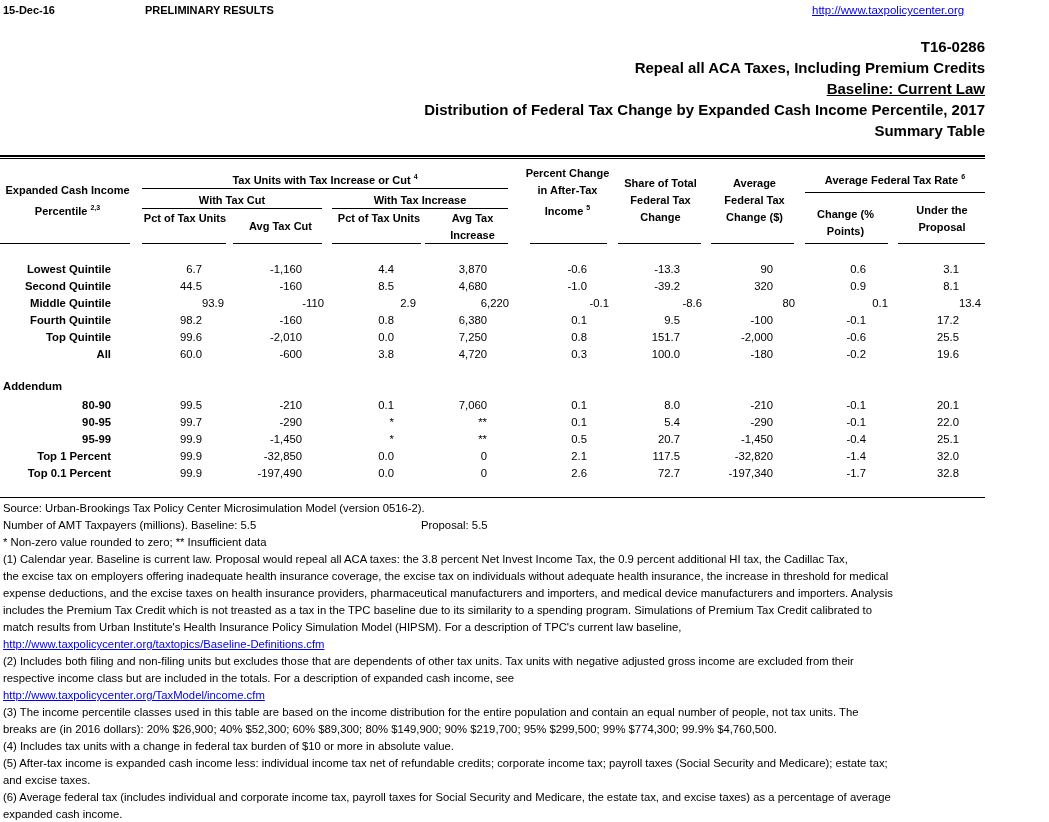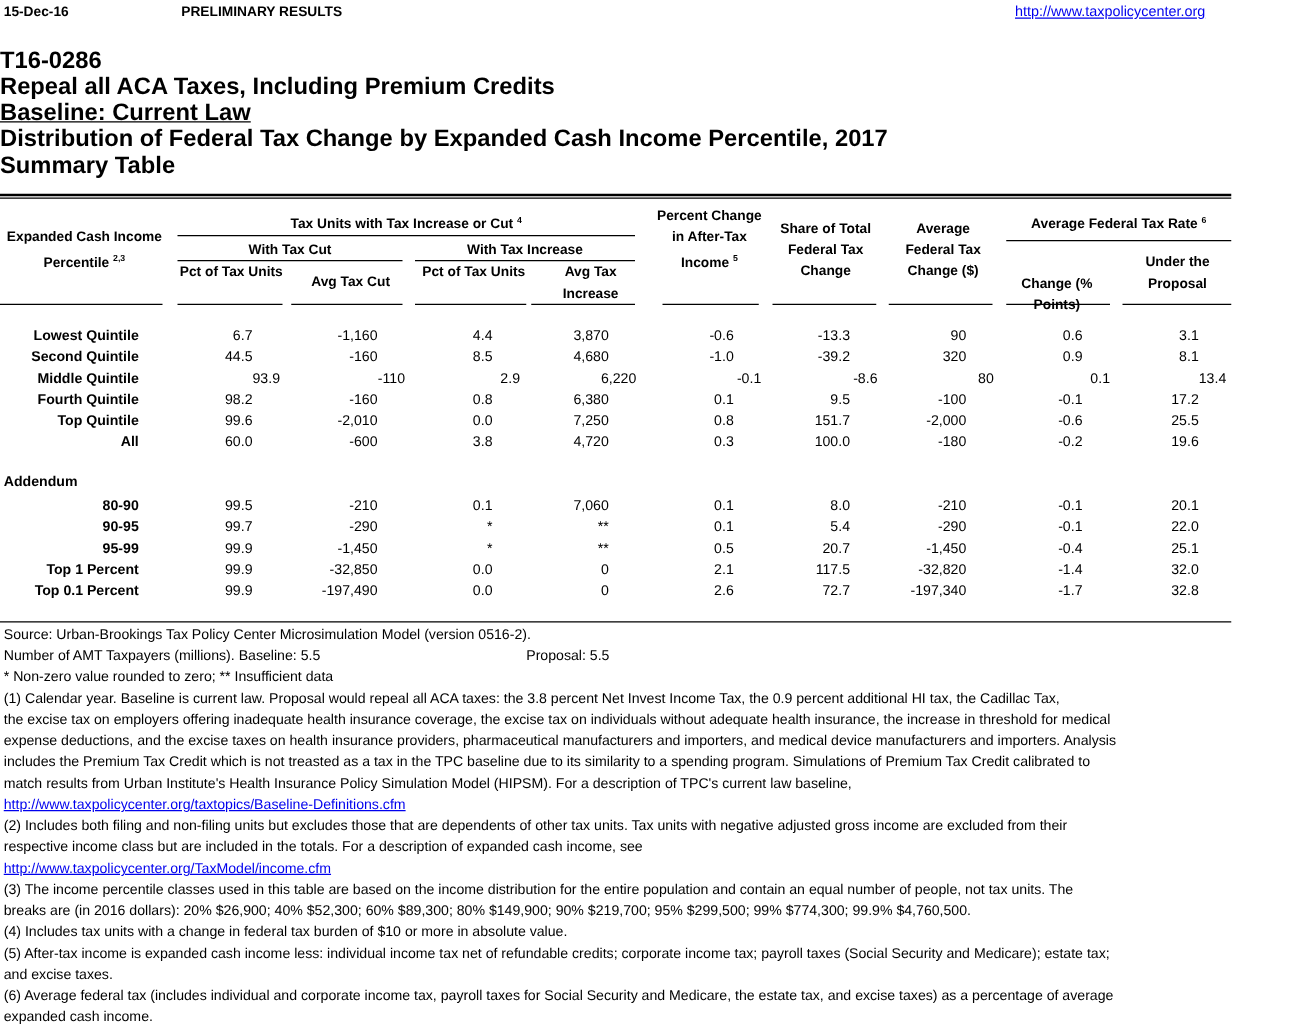--- a/index.html
+++ b/index.html
@@ -1,21 +1,21 @@
 <!DOCTYPE html>
 <html><head>
 <meta charset="utf-8">
 <style>
   html,body{margin:0;padding:0;background:#fff;}
   body{width:1049px;height:822px;position:relative;overflow:hidden;font-family:"Liberation Sans",sans-serif;color:#000;}
   .abs{position:absolute;}
   .b{font-weight:bold;}
   .top{font-size:11px;font-weight:bold;top:4px;}
   .link{color:#0000ee;text-decoration:underline;}
-  .title{left:0;width:985px;text-align:left;font-weight:bold;font-size:19px;}
+  .title{left:0;width:985px;text-align:right;font-weight:bold;font-size:15px;}
   .dbl{left:0;width:985px;height:1px;border-top:2px solid #000;border-bottom:1px solid #000;}
   .rule{height:0;border-top:1.5px solid #000;}
   .hd{font-size:11px;font-weight:bold;text-align:center;line-height:17px;}
   .hd sup{font-size:7px;}
   .row{position:absolute;left:0;width:985px;height:17px;font-size:11.3px;line-height:17px;}
   .row span{position:absolute;}
   .lbl{font-weight:bold;text-align:right;width:111px;left:0;}
   .c{text-align:right;}
   .note{position:absolute;left:3px;font-size:11.3px;line-height:17px;white-space:nowrap;}
 </style>
@@ -53,21 +53,21 @@
 
 <div class="abs hd" style="left:525px;top:165px;width:85px;">
   <span>Percent Change in After-Tax Income</span> <sup>5</sup>
 </div>
 <div class="abs hd" style="left:618px;top:175px;width:85px;">Share of Total Federal Tax Change</div>
 <div class="abs hd" style="left:712px;top:175px;width:85px;">Average Federal Tax Change ($)</div>
 <div class="abs hd" style="left:805px;top:168px;width:180px;">
   <span>Average Federal Tax Rate</span> <sup>6</sup>
 </div>
 <div class="abs rule" style="left:805px;top:192px;width:180px;"></div>
-<div class="abs hd" style="left:803px;top:219px;width:85px;">Change (% Points)</div>
+<div class="abs hd" style="left:803px;top:206px;width:85px;">Change (% Points)</div>
 <div class="abs hd" style="left:898px;top:202px;width:88px;">Under the Proposal</div>
 
 <div class="abs rule" style="left:0;top:243px;width:130px;"></div>
 <div class="abs rule" style="left:142px;top:243px;width:84px;"></div>
 <div class="abs rule" style="left:233px;top:243px;width:89px;"></div>
 <div class="abs rule" style="left:332px;top:243px;width:89px;"></div>
 <div class="abs rule" style="left:425px;top:243px;width:83px;"></div>
 <div class="abs rule" style="left:530px;top:243px;width:77px;"></div>
 <div class="abs rule" style="left:618px;top:243px;width:83px;"></div>
 <div class="abs rule" style="left:711px;top:243px;width:83px;"></div>

